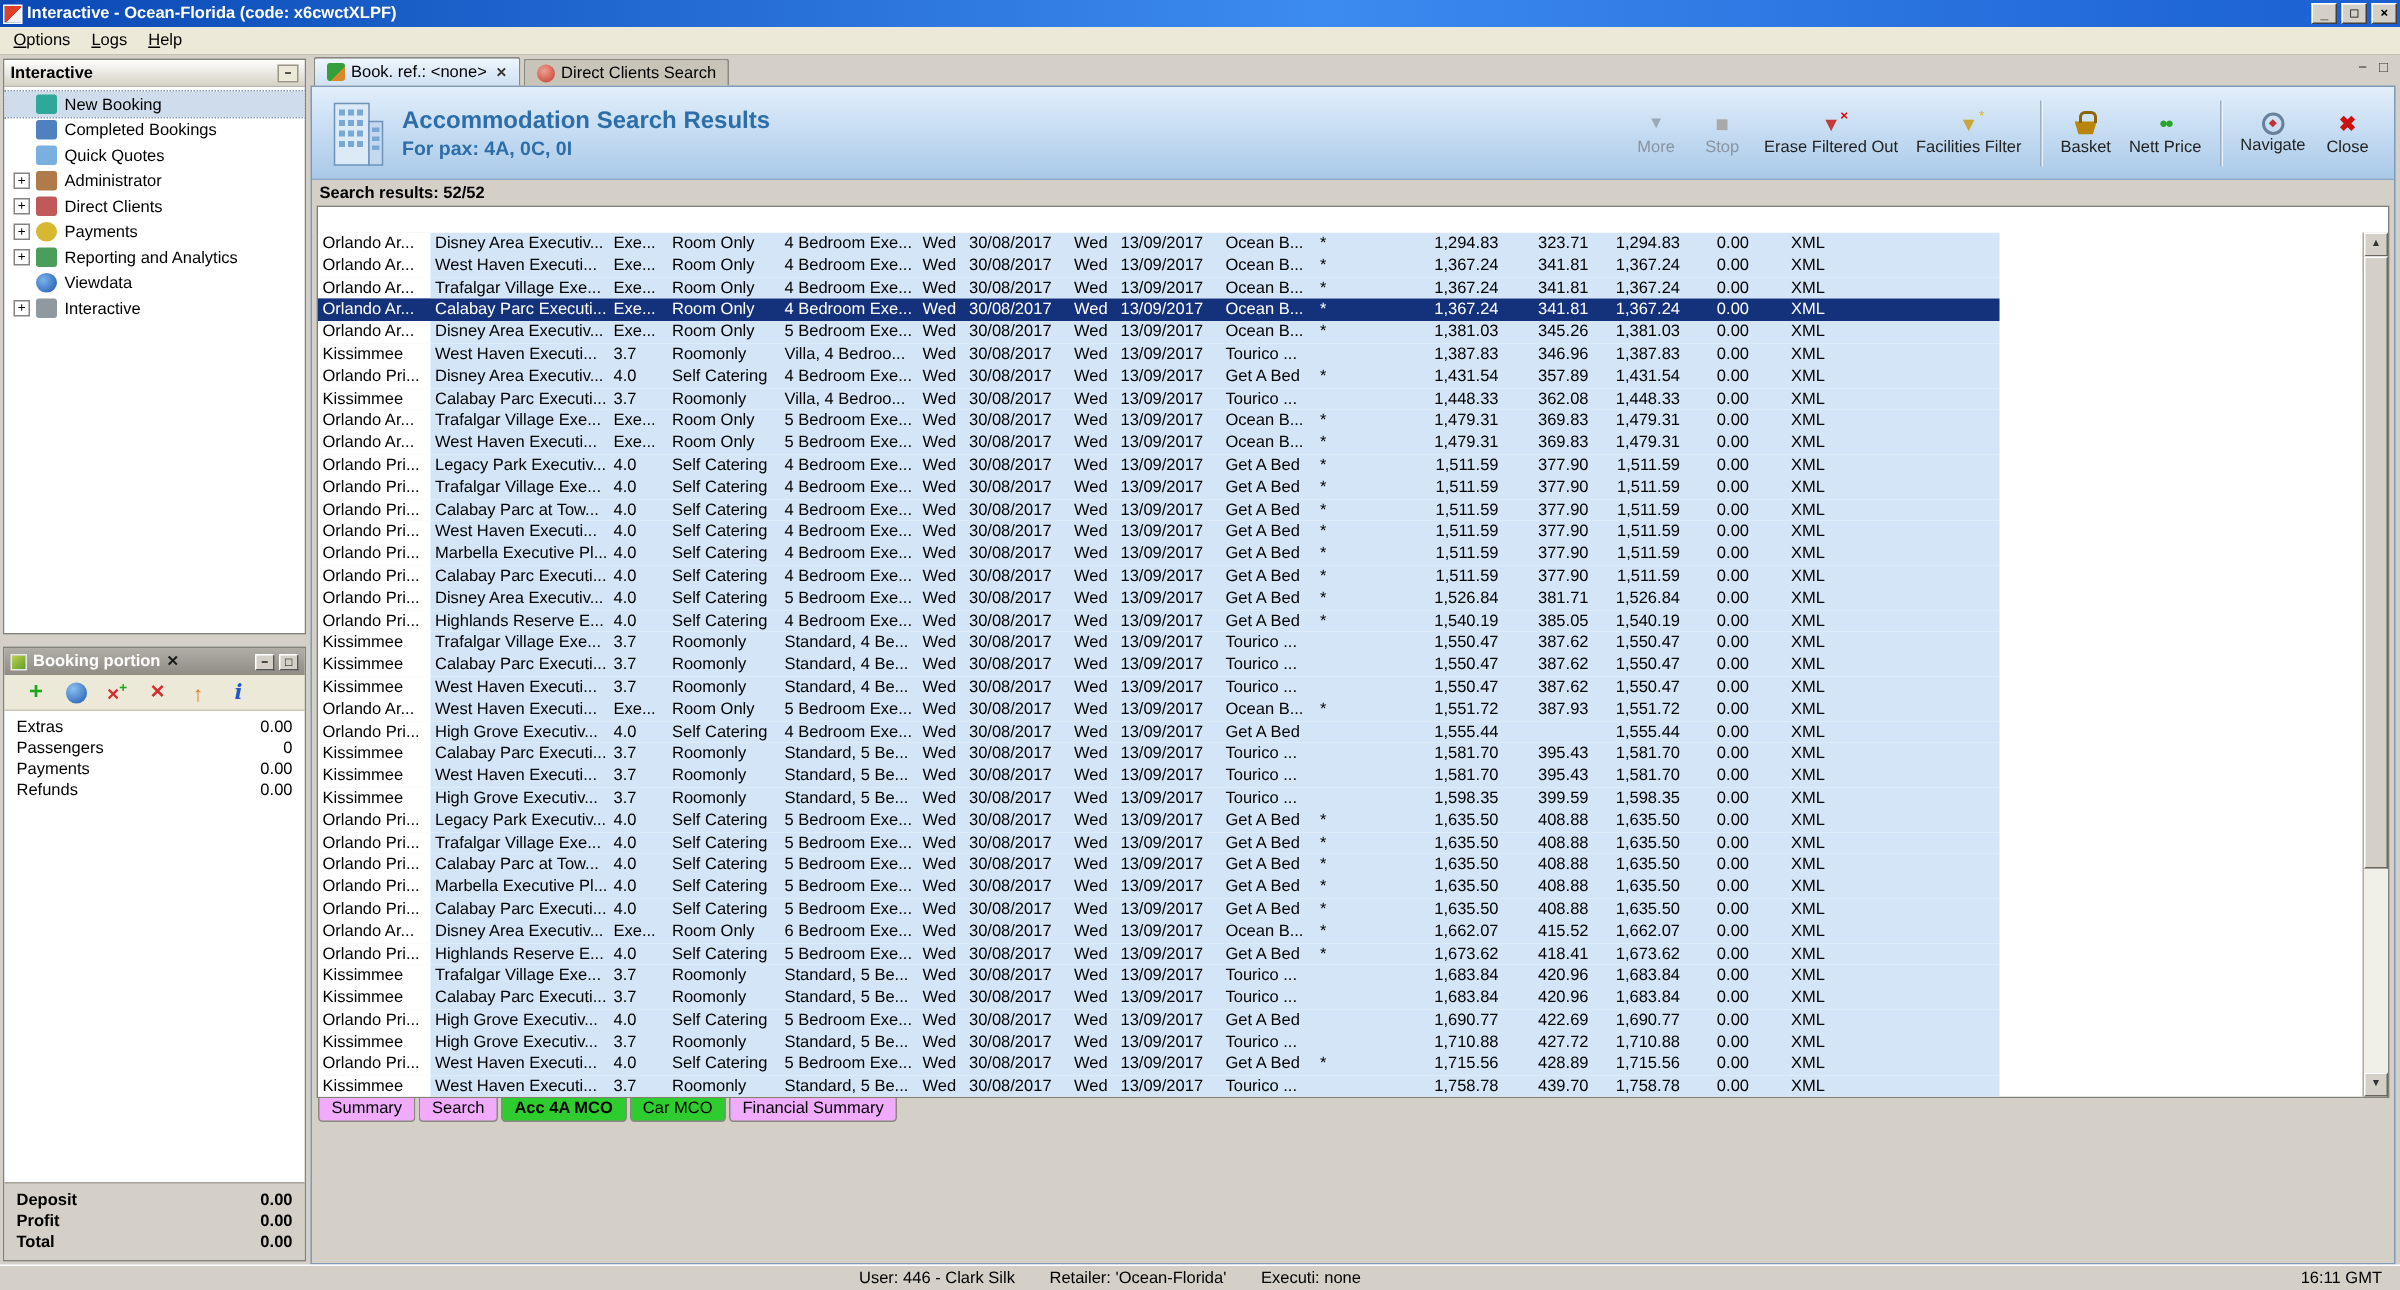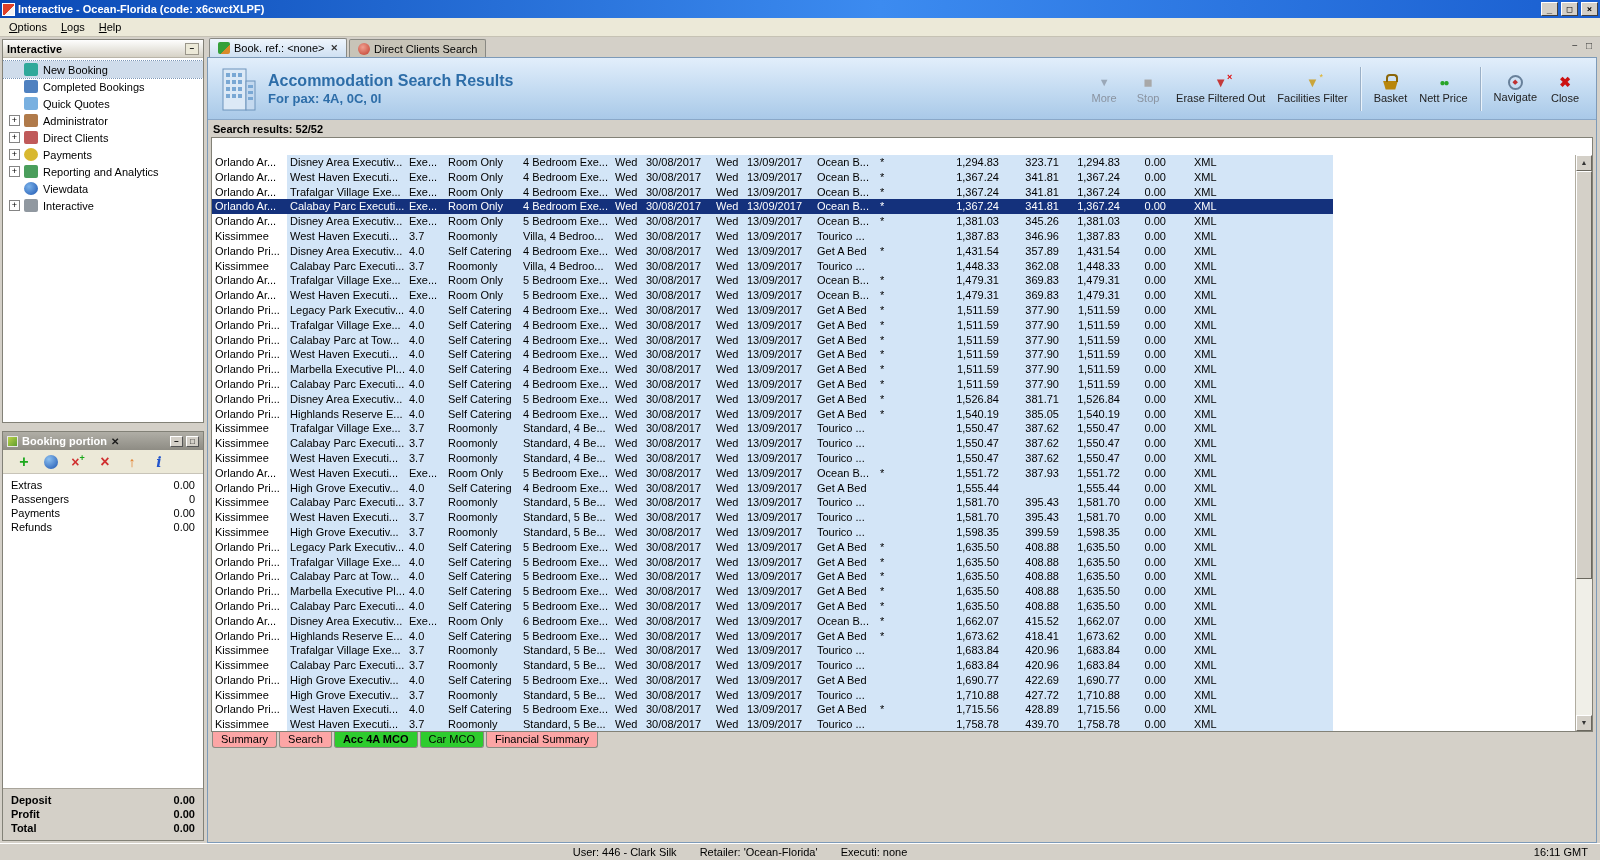--- a/index.html
+++ b/index.html
@@ -115,21 +115,21 @@
   .vscroll { position:absolute; top:17px; right:0; bottom:0; width:17px; background:#f0efe8; border-left:1px solid #b0aca0; }
   .sarrow { position:absolute; left:0; right:0; height:16px; background:#d4d0c8; border:1px solid; border-color:#fff #6a675e #6a675e #fff; text-align:center; font-size:7px; line-height:14px; color:#333; }
   .sarrow.up{top:0;} .sarrow.down{bottom:0;}
   .sthumb { position:absolute; top:16px; left:0; right:0; height:408px; background:#d4d0c8; border:1px solid; border-color:#fff #6a675e #6a675e #fff; }
 
   .srow { height:30px; display:flex; align-items:center; padding:0 8px; flex:0 0 auto; }
   .ibtn { margin-left:auto; width:22px; height:22px; background:#ece9d8; border:1px solid; border-color:#fff #808080 #808080 #fff; display:flex; align-items:center; justify-content:center; }
   .ibtn::before { content:'i'; font-family:"DejaVu Serif",serif; font-style:italic; font-weight:bold; color:#2255cc; font-size:14px; }
 
   .btabs { height:18px; display:flex; align-items:flex-start; padding-left:4px; gap:2px; flex:0 0 auto; }
-  .btab { height:16px; padding:1px 8px; border:1px solid #8a8a82; border-top:none; background:#fca5a5; border-radius:0 0 3px 3px; white-space:nowrap; }
+  .btab { height:16px; padding:1px 8px; border:1px solid #8a8a82; border-top:none; background:#f0abfc; border-radius:0 0 3px 3px; white-space:nowrap; }
   .btab.green { background:var(--green,#2ecc2e); }
   .btab.active { font-weight:bold; }
 
   
   .statusbar { height:17px; background:#d4d0c8; border-top:1px solid #ffffff; display:flex; align-items:center; flex:0 0 auto; }
   .sb-center { flex:1; text-align:center; }
   .sb-center span { margin:0 10px; }
   .sb-time { width:120px; text-align:right; padding-right:12px; }
 </style>
 </head>

